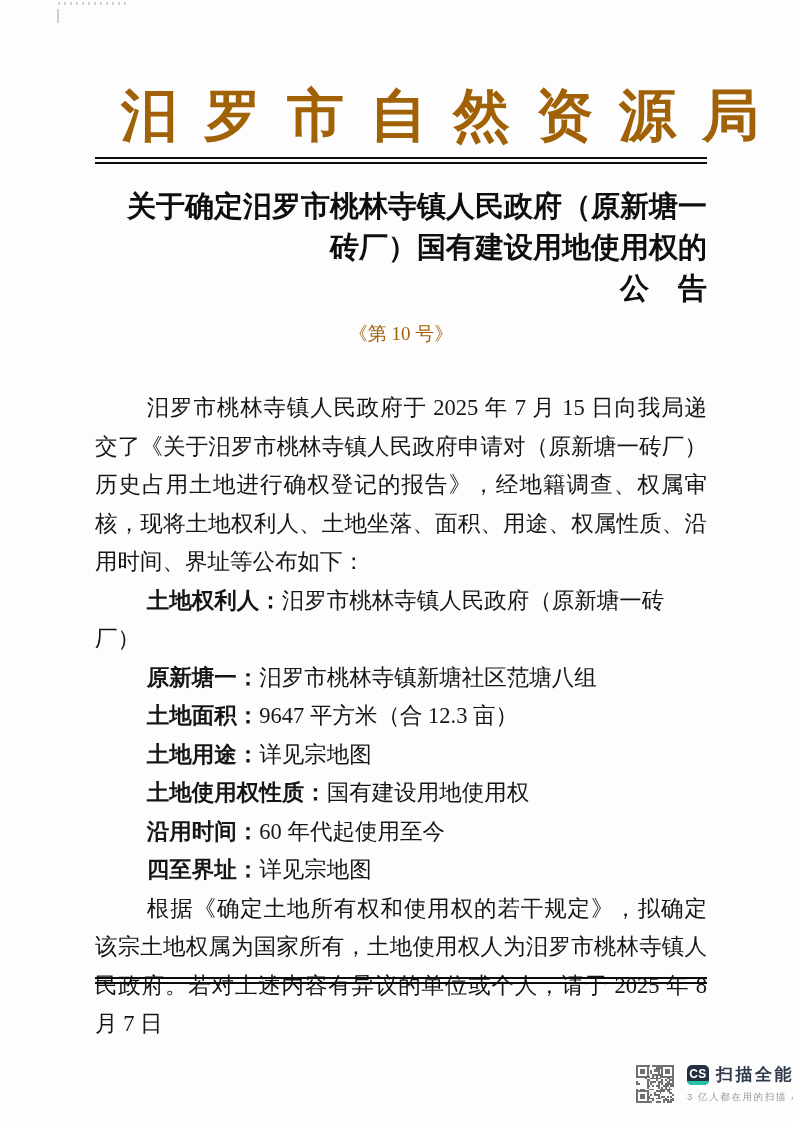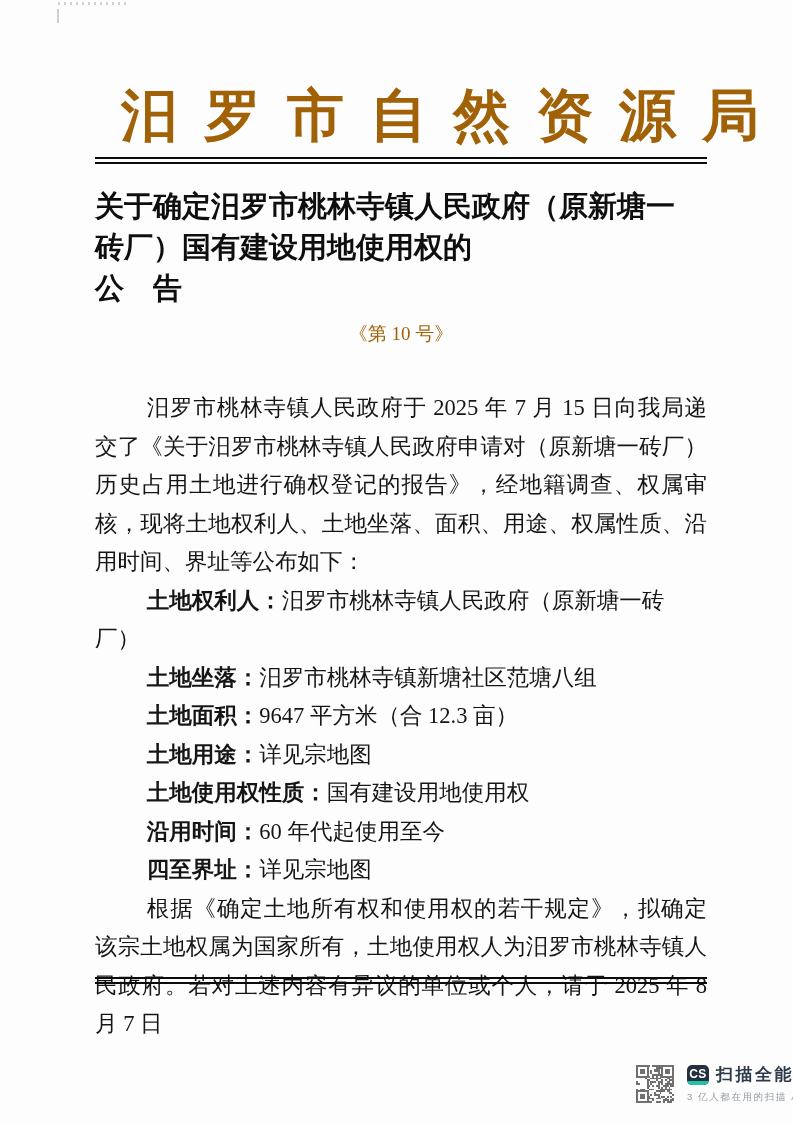--- a/index.html
+++ b/index.html
@@ -46,21 +46,21 @@
     margin-top: 9px;
     height: 3px;
     border-top: 2.5px solid #0b0b0b;
     border-bottom: 2.5px solid #0b0b0b;
   }
 
   .notice-title {
     margin-top: 22px;
     font-weight: 700;
     font-size: 29px; line-height: 41px;
-    text-align: left;
+    text-align: right;
     color: #0e0e0e;
   }
 
   .doc-number {
     margin-top: 12px;
     font-size: 19px; line-height: 26px;
     text-align: center;
     color: #a16207;
   }
 
@@ -154,21 +154,21 @@
 
     <div class="doc-number">《第 10 号》</div>
 
     <div class="body-text">
       <p>汨罗市桃林寺镇人民政府于 2025 年 7 月 15 日向我局递交了《关于汨罗市桃林寺镇人民政府申请对（原新塘一砖厂）历史占用土地进行确权登记的报告》，经地籍调查、权属审核，现将土地权利人、土地坐落、面积、用途、权属性质、沿用时间、界址等公布如下：</p>
 
       <div class="fact-line">
         <span class="fact-label">土地权利人：</span><span class="fact-value">汨罗市桃林寺镇人民政府（原新塘一砖厂）</span>
       </div>
       <div class="fact-line">
-        <span class="fact-label">土地坐落：</span><span class="fact-value">汨罗市桃林寺镇新塘社区范塘八组</span>
+        <span class="fact-label">原新塘一：</span><span class="fact-value">汨罗市桃林寺镇新塘社区范塘八组</span>
       </div>
       <div class="fact-line">
         <span class="fact-label">土地面积：</span><span class="fact-value">9647 平方米（合 12.3 亩）</span>
       </div>
       <div class="fact-line">
         <span class="fact-label">土地用途：</span><span class="fact-value">详见宗地图</span>
       </div>
       <div class="fact-line">
         <span class="fact-label">土地使用权性质：</span><span class="fact-value">国有建设用地使用权</span>
       </div>

